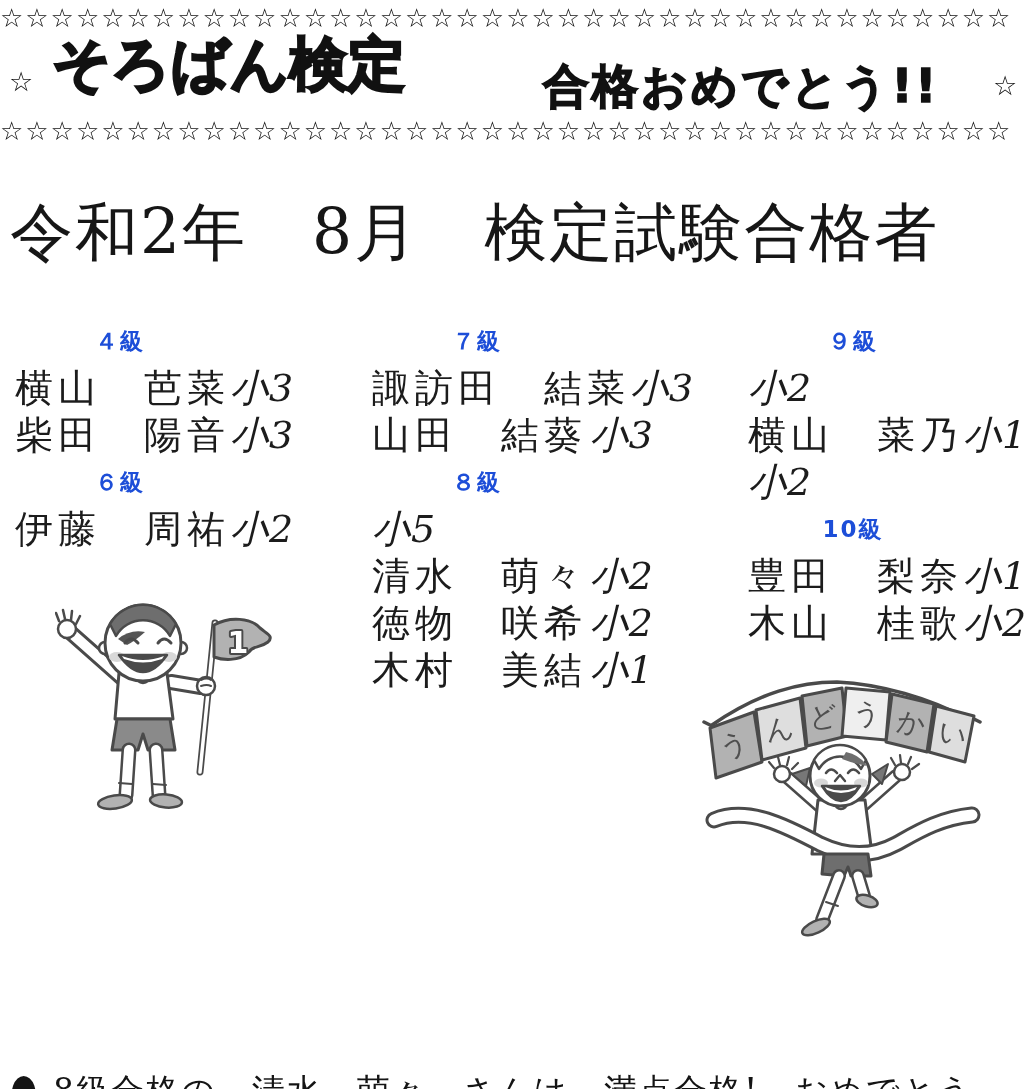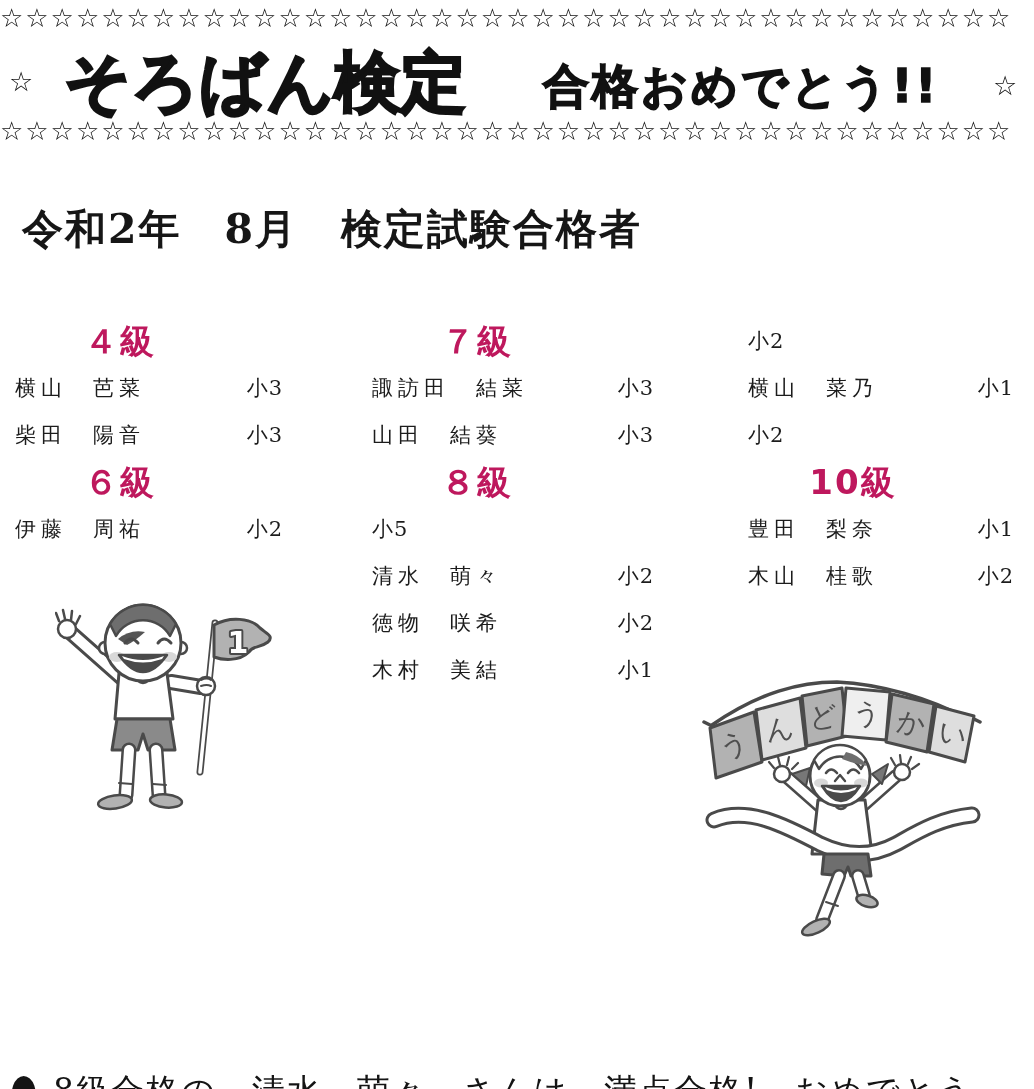--- a/index.html
+++ b/index.html
@@ -22,55 +22,55 @@
   .star-row.bottom{top:114px;}
   
   .side-star{
     position:absolute;
     font-family:"DejaVu Sans","Liberation Sans",sans-serif;
     font-size:27px;color:#111;
   }
   .side-star.left{left:9px;top:66px;}
   .side-star.right{left:993px;top:70px;}
   .main-title{
-    position:absolute;left:52px;top:26px;margin:12px;
-    font-family:"DejaVu Sans","Liberation Sans",sans-serif;
-    font-size:66px;font-weight:bold;letter-spacing:0px;
+    position:absolute;left:52px;top:26px;margin:0;
+    font-family:"DejaVu Sans","Liberation Sans",sans-serif;
+    font-size:58px;font-weight:bold;letter-spacing:0px;
     -webkit-text-stroke:2.5px #111;color:#111;white-space:nowrap;
   }
   .sub-title{
     position:absolute;left:543px;top:56px;
     font-family:"DejaVu Sans","Liberation Sans",sans-serif;
     font-size:46px;font-weight:bold;letter-spacing:3px;
     -webkit-text-stroke:1.5px #111;color:#111;white-space:nowrap;
   }
   
   .heading{
-    position:absolute;left:10px;top:190px;margin:12px;
-    font-size:41px;font-weight:bold;letter-spacing:2px;
+    position:absolute;left:10px;top:190px;margin:0;
+    font-size:63px;font-weight:normal;letter-spacing:2px;
     white-space:nowrap;color:#161616;
   }
   
   .col{position:absolute;top:318px;}
   .col1{left:15px;width:268px;}
   .col2{left:372px;width:282px;}
   .col3{left:748px;width:266px;}
   .level-line{
     height:47px;line-height:47px;
     font-family:"DejaVu Sans","Liberation Sans",sans-serif;
-    font-size:34px;font-weight:bold;letter-spacing:2px;
-    text-align:center;width:210px;color:#be185d;
+    font-size:23px;font-weight:bold;letter-spacing:2px;
+    text-align:center;width:210px;color:#1d4ed8;
   }
   .row{
     height:47px;line-height:47px;
     display:flex;justify-content:space-between;align-items:center;
-    font-size:21px;color:#1c1c1c;
+    font-size:38px;color:#1c1c1c;
   }
   .row .name{letter-spacing:5px;white-space:nowrap;}
-  .row .grade{letter-spacing:1px;white-space:nowrap;}
+  .row .grade{letter-spacing:1px;white-space:nowrap;font-style:italic;}
   
   .boy-svg{position:absolute;left:55px;top:585px;}
   .girl-svg{position:absolute;left:700px;top:668px;}
   
   .footnote{
     position:absolute;left:6px;top:1034px;width:1026px;
     font-size:33px;letter-spacing:2px;white-space:nowrap;color:#141414;
   }
   .footnote .bullet{
     display:inline-block;font-size:40px;
@@ -131,20 +131,21 @@
       <div class="row">
         <span class="name">徳物　咲希</span>
         <span class="grade">小2</span>
       </div>
       <div class="row">
         <span class="name">木村　美結</span>
         <span class="grade">小1</span>
       </div>
     </div>
   <div class="col col3" id="col-2">
+      <div class="level-line">９級</div>
       <div class="row">
         <span class="grade">小2</span>
       </div>
       <div class="row">
         <span class="name">横山　菜乃</span>
         <span class="grade">小1</span>
       </div>
       <div class="row">
         <span class="grade">小2</span>
       </div>

